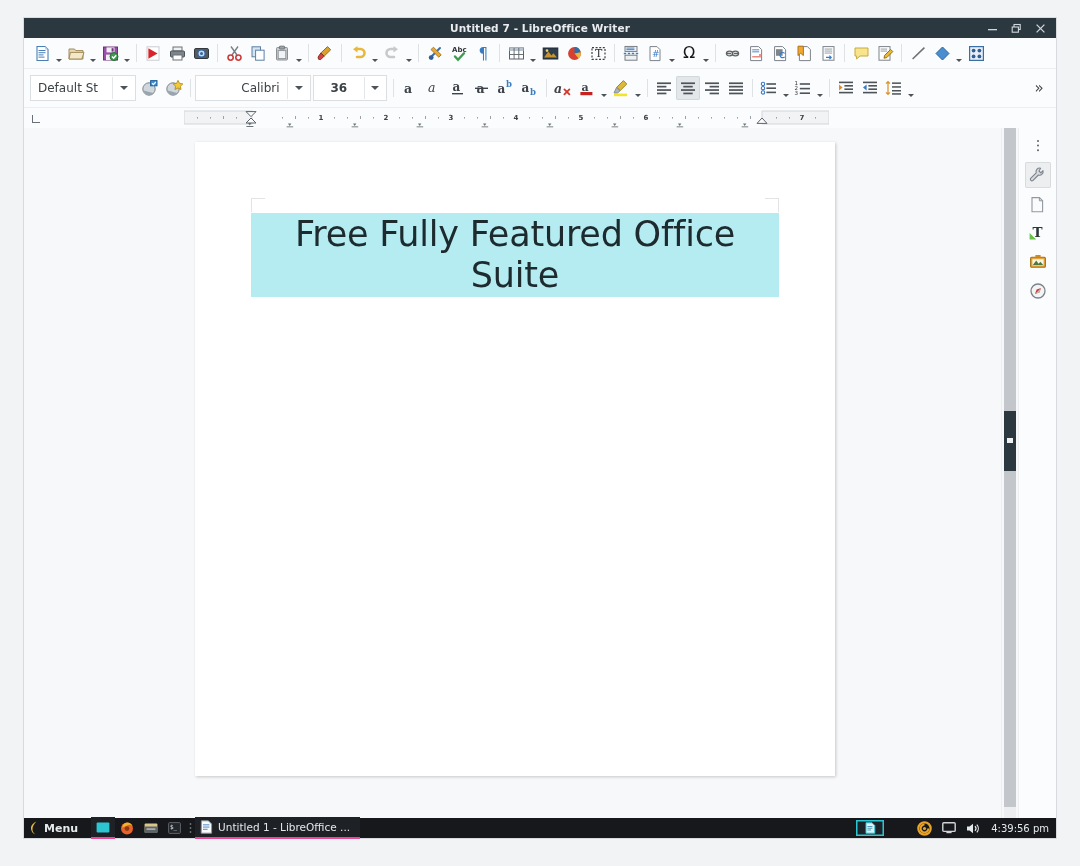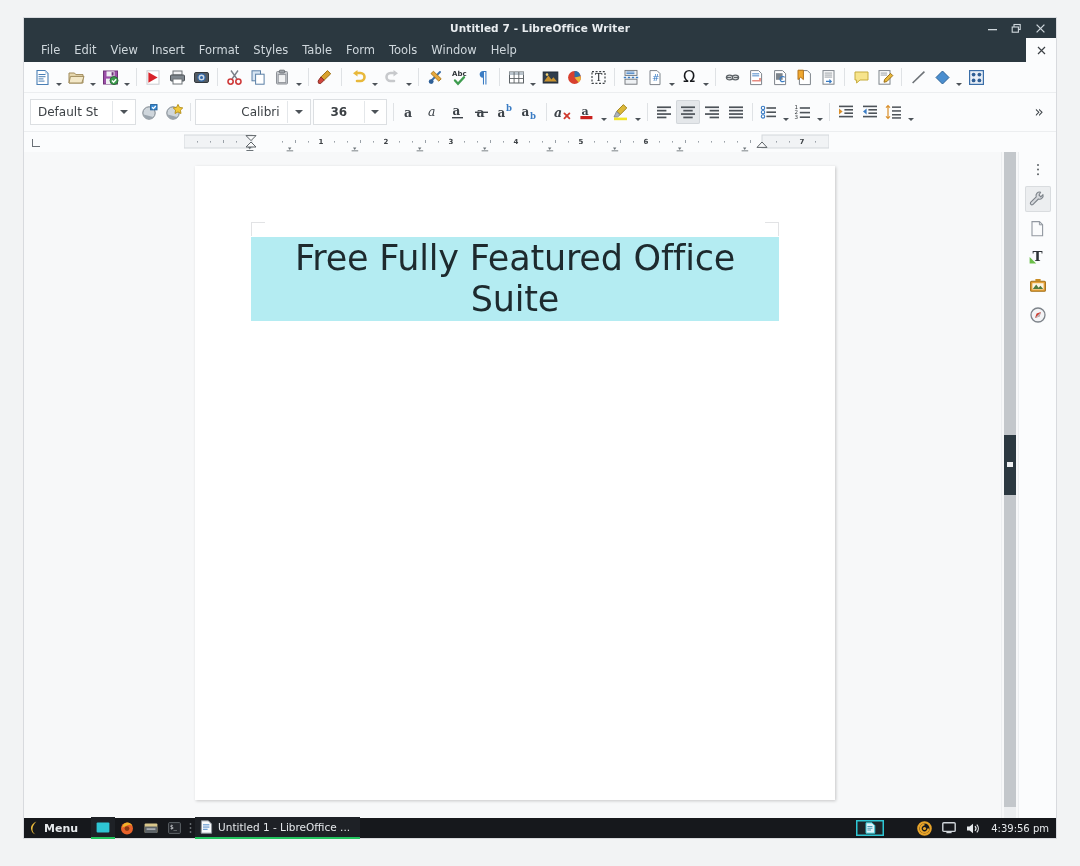--- a/index.html
+++ b/index.html
@@ -144,21 +144,21 @@
     background:#fbfcfd;border:1.5px solid #50565b;
   }
   .zsign{font-size:12px;font-weight:normal;color:#3e4449;padding:0 5px;cursor:pointer;}
   
   .taskbar{
     position:absolute;left:24px;top:818px;width:1032px;height:20px;background:#16181c;
     display:flex;align-items:center;color:#e6e9ec;
   }
   .tk{display:flex;align-items:center;height:20px;padding:0 5px;cursor:pointer;}
   .tk-menu{font-size:11px;font-weight:bold;padding-right:8px;}
-  .tk-active{background:#1e2126;border-bottom:2px solid #22c55e;}
+  .tk-active{background:#1e2126;border-bottom:2px solid #ec4899;}
   .tasklabel{font-size:10.5px;color:#e4e7ea;padding-left:5px;white-space:nowrap;}
   .tray{margin-left:auto;display:flex;align-items:center;height:20px;}
   .pager{display:flex;align-items:center;height:20px;}
   .pg{width:28px;height:16px;display:flex;align-items:center;justify-content:center;}
   .pg.on{background:#1d2429;box-shadow:inset 0 0 0 1.5px #2ec5d3;}
   .clock{font-size:10px;color:#e6e9ec;padding:0 7px 0 6px;}
   svg{display:block;}
 </style>
 </head>
 <body>
@@ -180,38 +180,20 @@
         </svg>
       </div>
       <div class="wbtn">
         <svg width="11" height="11" viewBox="0 0 11 11">
           <path d="M1.6 1.6 L9.4 9.4 M9.4 1.6 L1.6 9.4" stroke="#cfd7dc" stroke-width="1.3"></path>
         </svg>
       </div>
     </div>
   </div>
 
-  <div class="menubar">
-    <div class="mi">File</div>
-    <div class="mi">Edit</div>
-    <div class="mi">View</div>
-    <div class="mi">Insert</div>
-    <div class="mi">Format</div>
-    <div class="mi">Styles</div>
-    <div class="mi">Table</div>
-    <div class="mi">Form</div>
-    <div class="mi">Tools</div>
-    <div class="mi">Window</div>
-    <div class="mi">Help</div>
-    <div class="doc-close">
-      <svg width="9" height="9" viewBox="0 0 9 9">
-          <path d="M1 1 L8 8 M8 1 L1 8" stroke="#3c4145" stroke-width="1.2"></path>
-        </svg>
-    </div>
-  </div>
 
   <div class="toolbar tb1">
 
     <div class="tbtn">
       <svg width="17" height="17" viewBox="0 0 17 17">
         <path d="M3 1.5 h8 l3 3 v11 h-11 z" fill="#fff" stroke="#4a7fb5" stroke-width="1.1"></path>
         <rect x="4.5" y="5" width="7" height="1" fill="#4a7fb5"></rect>
           <rect x="4.5" y="7.2" width="7" height="1" fill="#4a7fb5"></rect>
         <rect x="4.5" y="9.4" width="5" height="1" fill="#4a7fb5"></rect>
           <rect x="4.5" y="11.6" width="6" height="1" fill="#4a7fb5"></rect>

